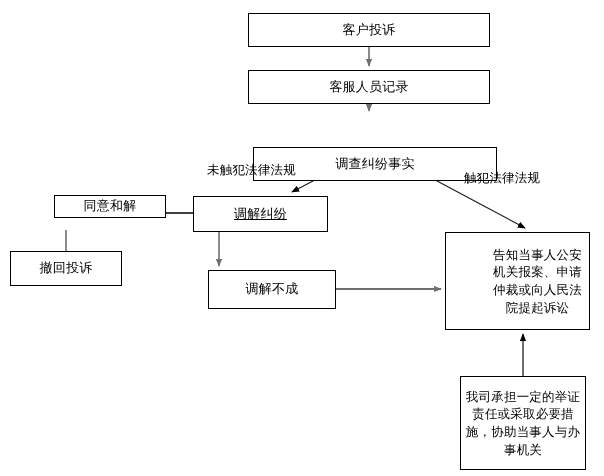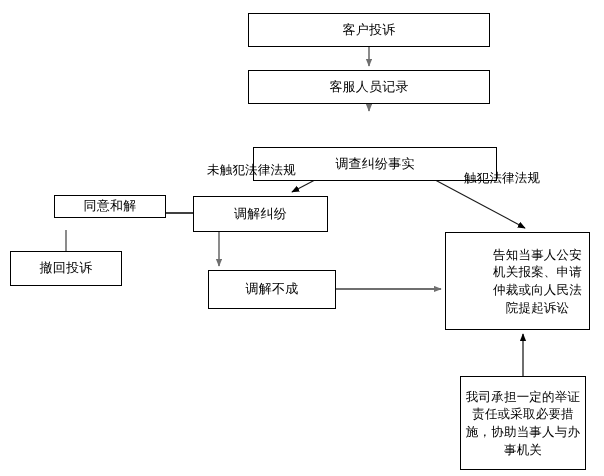--- a/index.html
+++ b/index.html
@@ -89,21 +89,21 @@
   </div>
 
   <div class="node" style="left:248px; top:70px; width:242px; height:34px;">
     <span>客服人员记录</span>
   </div>
 
   <div class="node" style="left:253px; top:115px; width:244px; height:34px;margin-top:32px;">
     <span>调查纠纷事实</span>
   </div>
 
-  <div class="node" style="left:193px; top:196px; width:135px; height:36px;">
+  <div class="node" style="left:193px; top:196px; width:135px; height:36px;text-decoration:underline;">
     <span>调解纠纷</span>
   </div>
 
   <div class="node" style="left:10px; top:195px; width:112px; height:23px;margin-left:44px;">
     <span>同意和解</span>
   </div>
 
   <div class="node" style="left:10px; top:251px; width:112px; height:35px;">
     <span>撤回投诉</span>
   </div>

